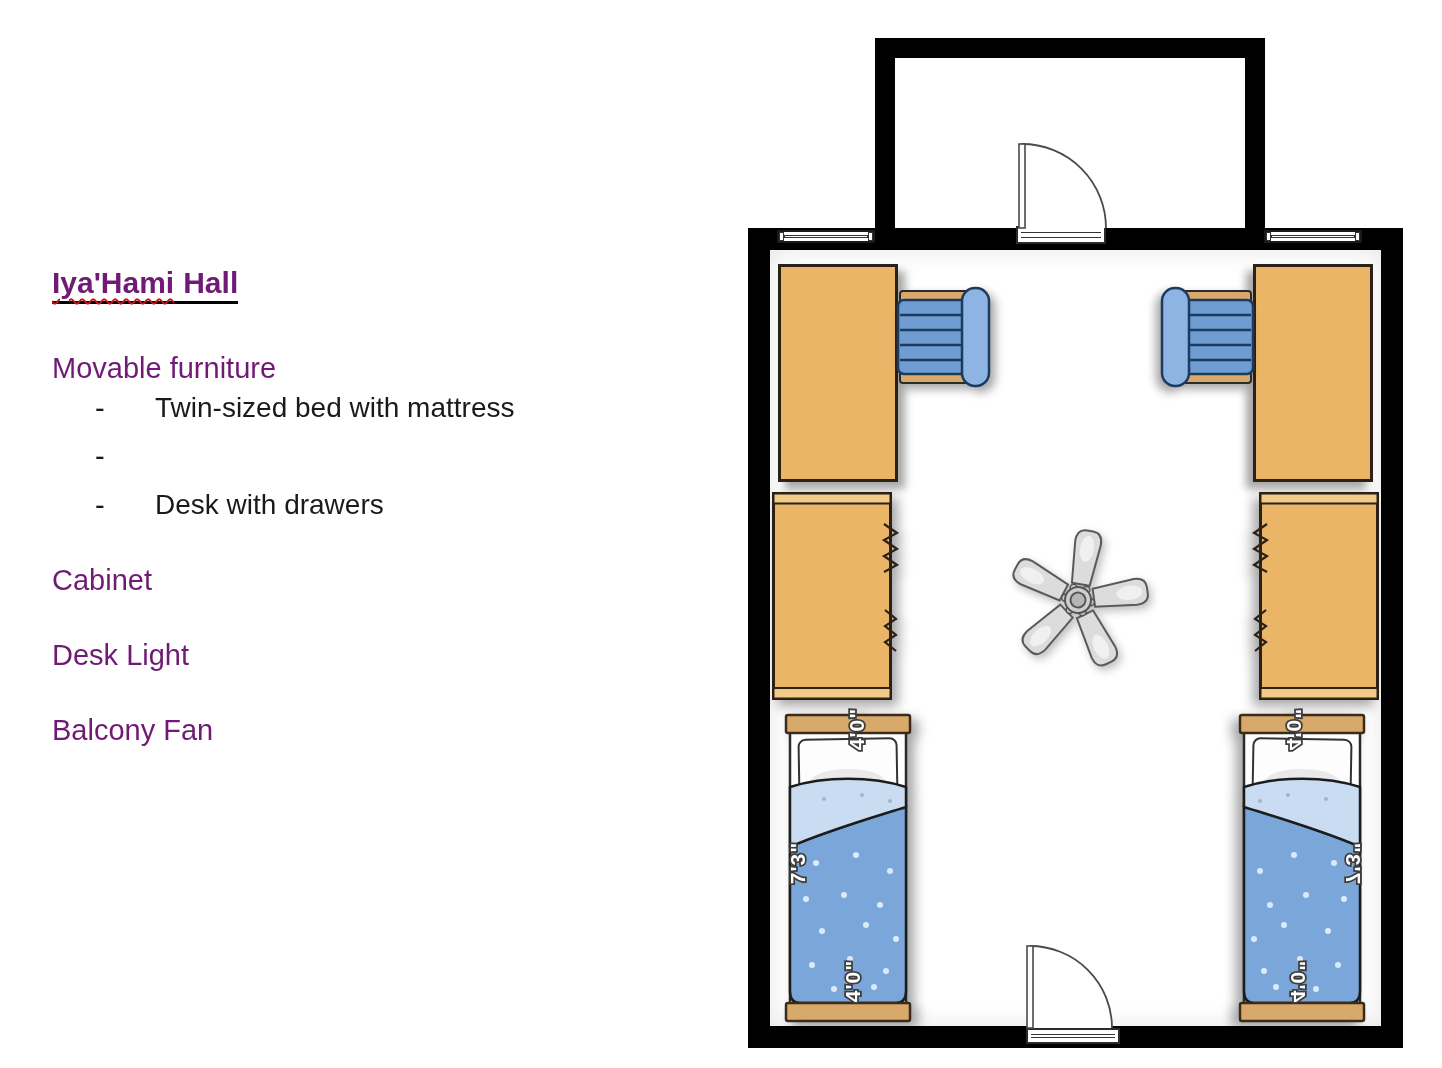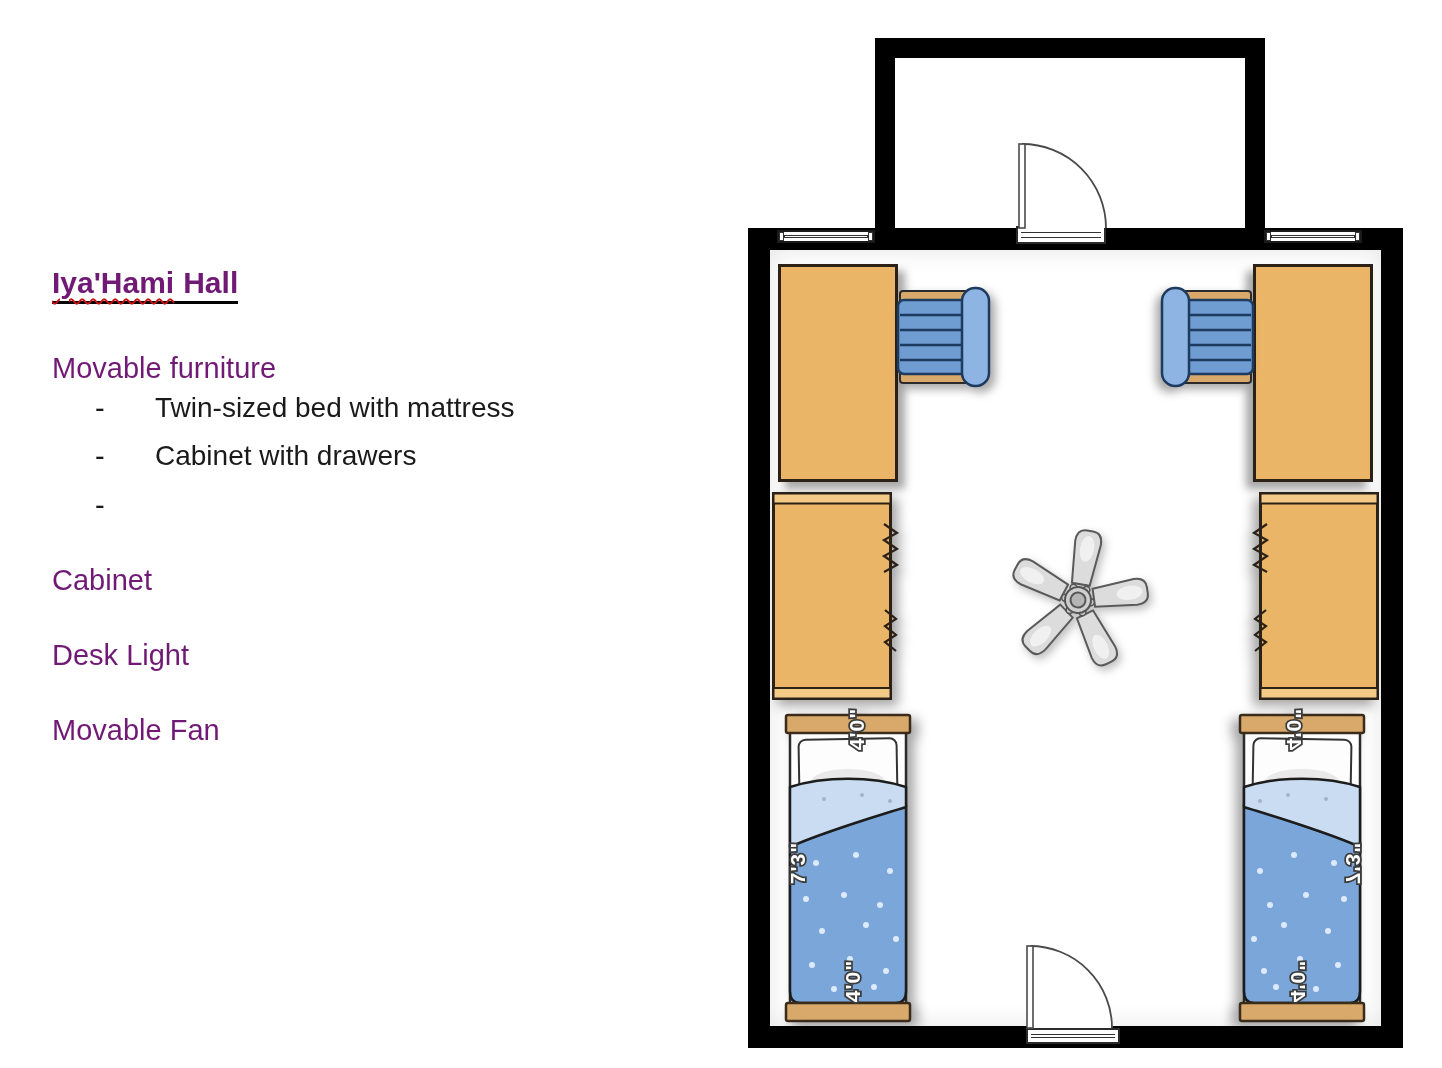--- a/index.html
+++ b/index.html
@@ -89,29 +89,29 @@
   </div>
 
   <div class="line heading-line">Movable furniture</div>
 
   <div class="bullet-row b1">
     <span class="bullet-dash">-</span>
     <span class="bullet-text">Twin-sized bed with mattress</span>
   </div>
   <div class="bullet-row b2">
     <span class="bullet-dash">-</span>
-    <span class="bullet-text">Cabinet with drawers</span>
   </div>
   <div class="bullet-row b3">
     <span class="bullet-dash">-</span>
+    <span class="bullet-text">Desk with drawers</span>
   </div>
 
   <div class="line feat-balcony">Cabinet</div>
   <div class="line feat-desklight">Desk Light</div>
-  <div class="line feat-ceilingfan">Movable Fan</div>
+  <div class="line feat-ceilingfan">Balcony Fan</div>
 </div>
 
 <div class="plan">
 
   <div class="room-floor"></div>
 
   <div class="wall w-balc-top"></div>
   <div class="wall w-balc-left"></div>
   <div class="wall w-balc-right"></div>
   <div class="wall w-room-top"></div>

